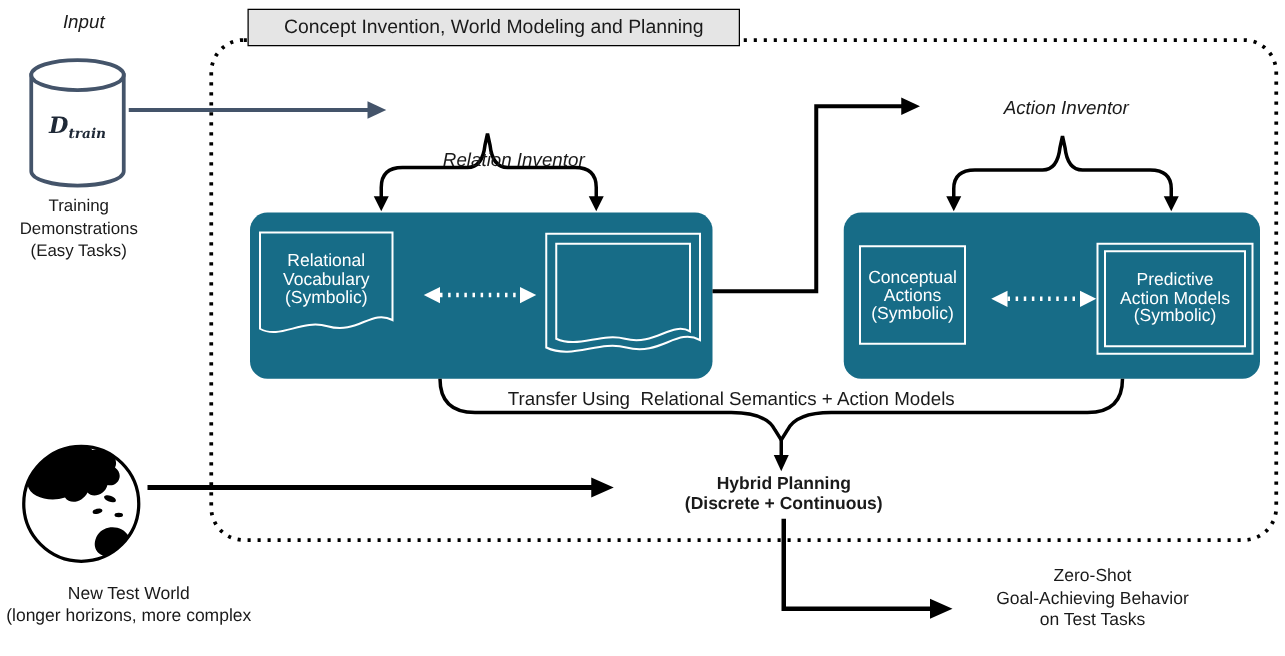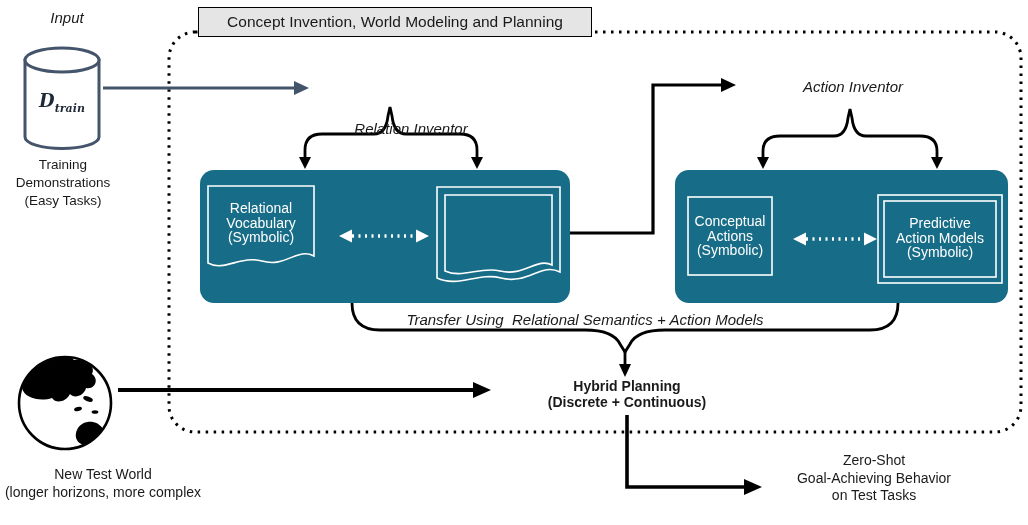--- a/index.html
+++ b/index.html
@@ -144,21 +144,21 @@
     <span>Conceptual</span>
     <span>Actions</span>
     <span>(Symbolic)</span>
   </div>
   <div class="txt boxtxt" style="left:940px;top:216px;">
     <span>Predictive</span>
     <span>Action Models</span>
     <span>(Symbolic)</span>
   </div>
 
-  <div class="txt transfer" style="left:585px;top:311px;font-style:italic;">Transfer Using  Relational Semantics + Action Models</div>
+  <div class="txt transfer" style="left:585px;top:311px;">Transfer Using  Relational Semantics + Action Models</div>
 
   <div class="txt small-cap" style="left:627px;top:379px;line-height:15.5px;font-weight:bold;">
     <span>Hybrid Planning</span>
     <span>(Discrete + Continuous)</span>
   </div>
 
   <div class="txt small-cap" style="left:103px;top:466px;">
     <span>New Test World</span>
     <span>(longer horizons, more complex</span>
   </div>

